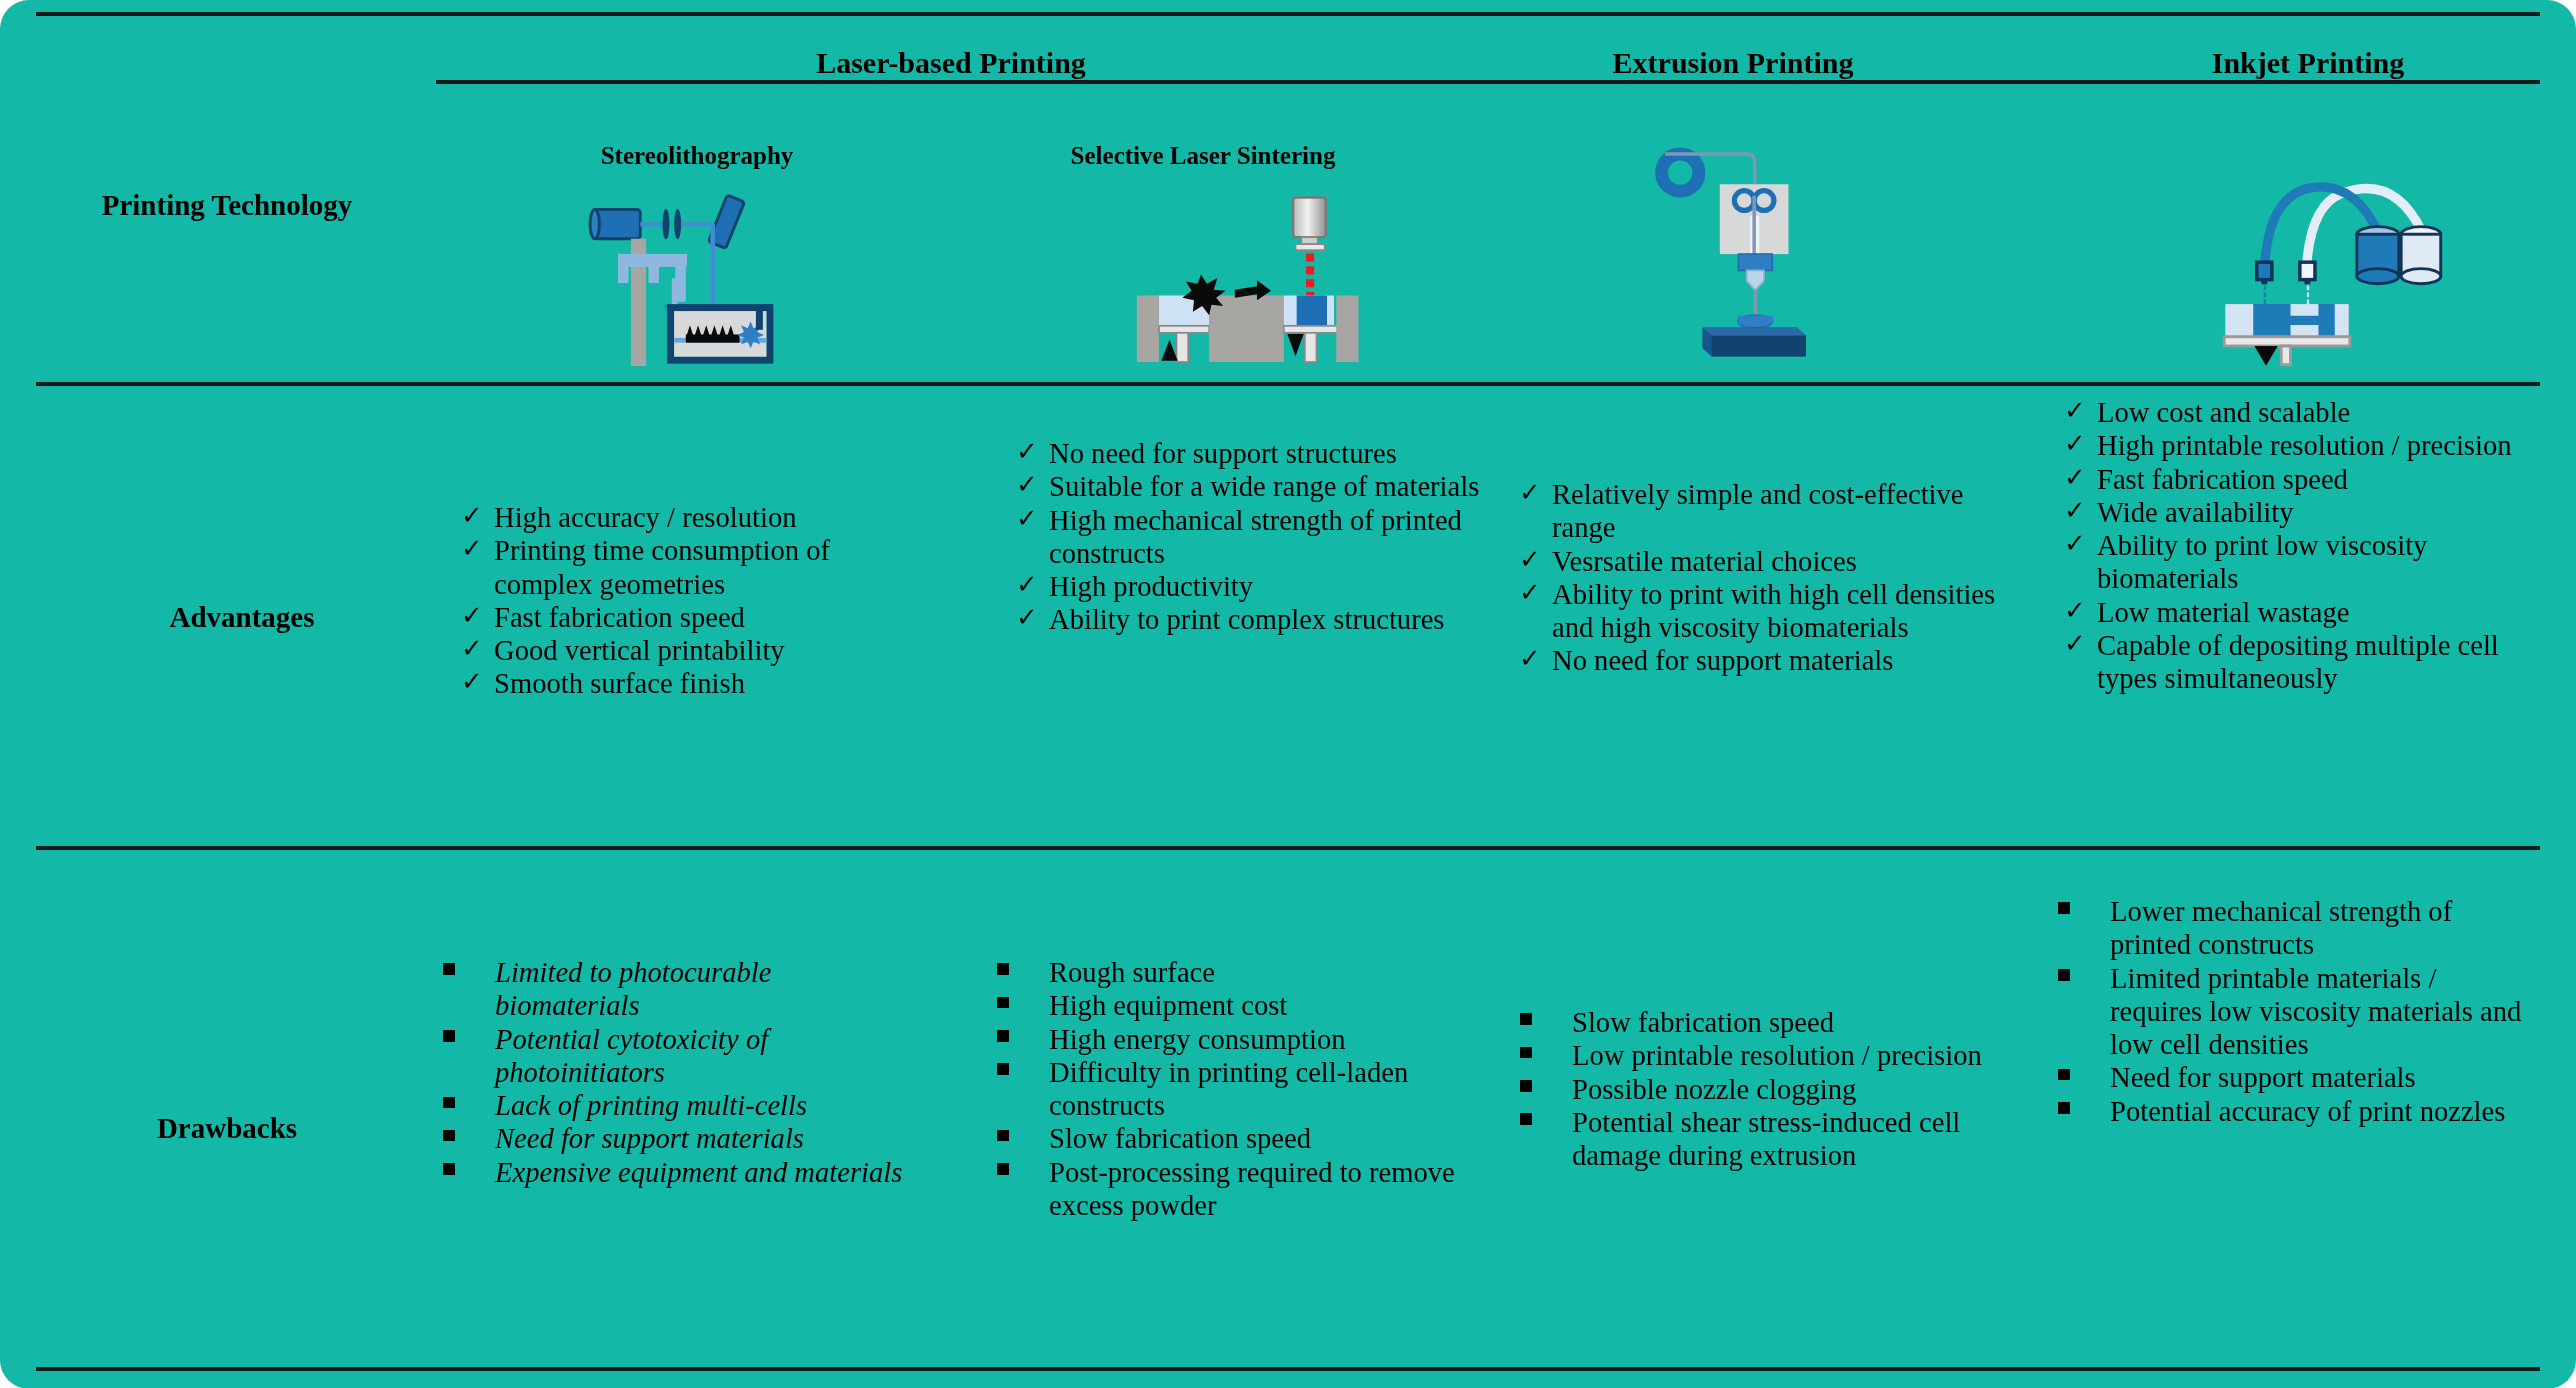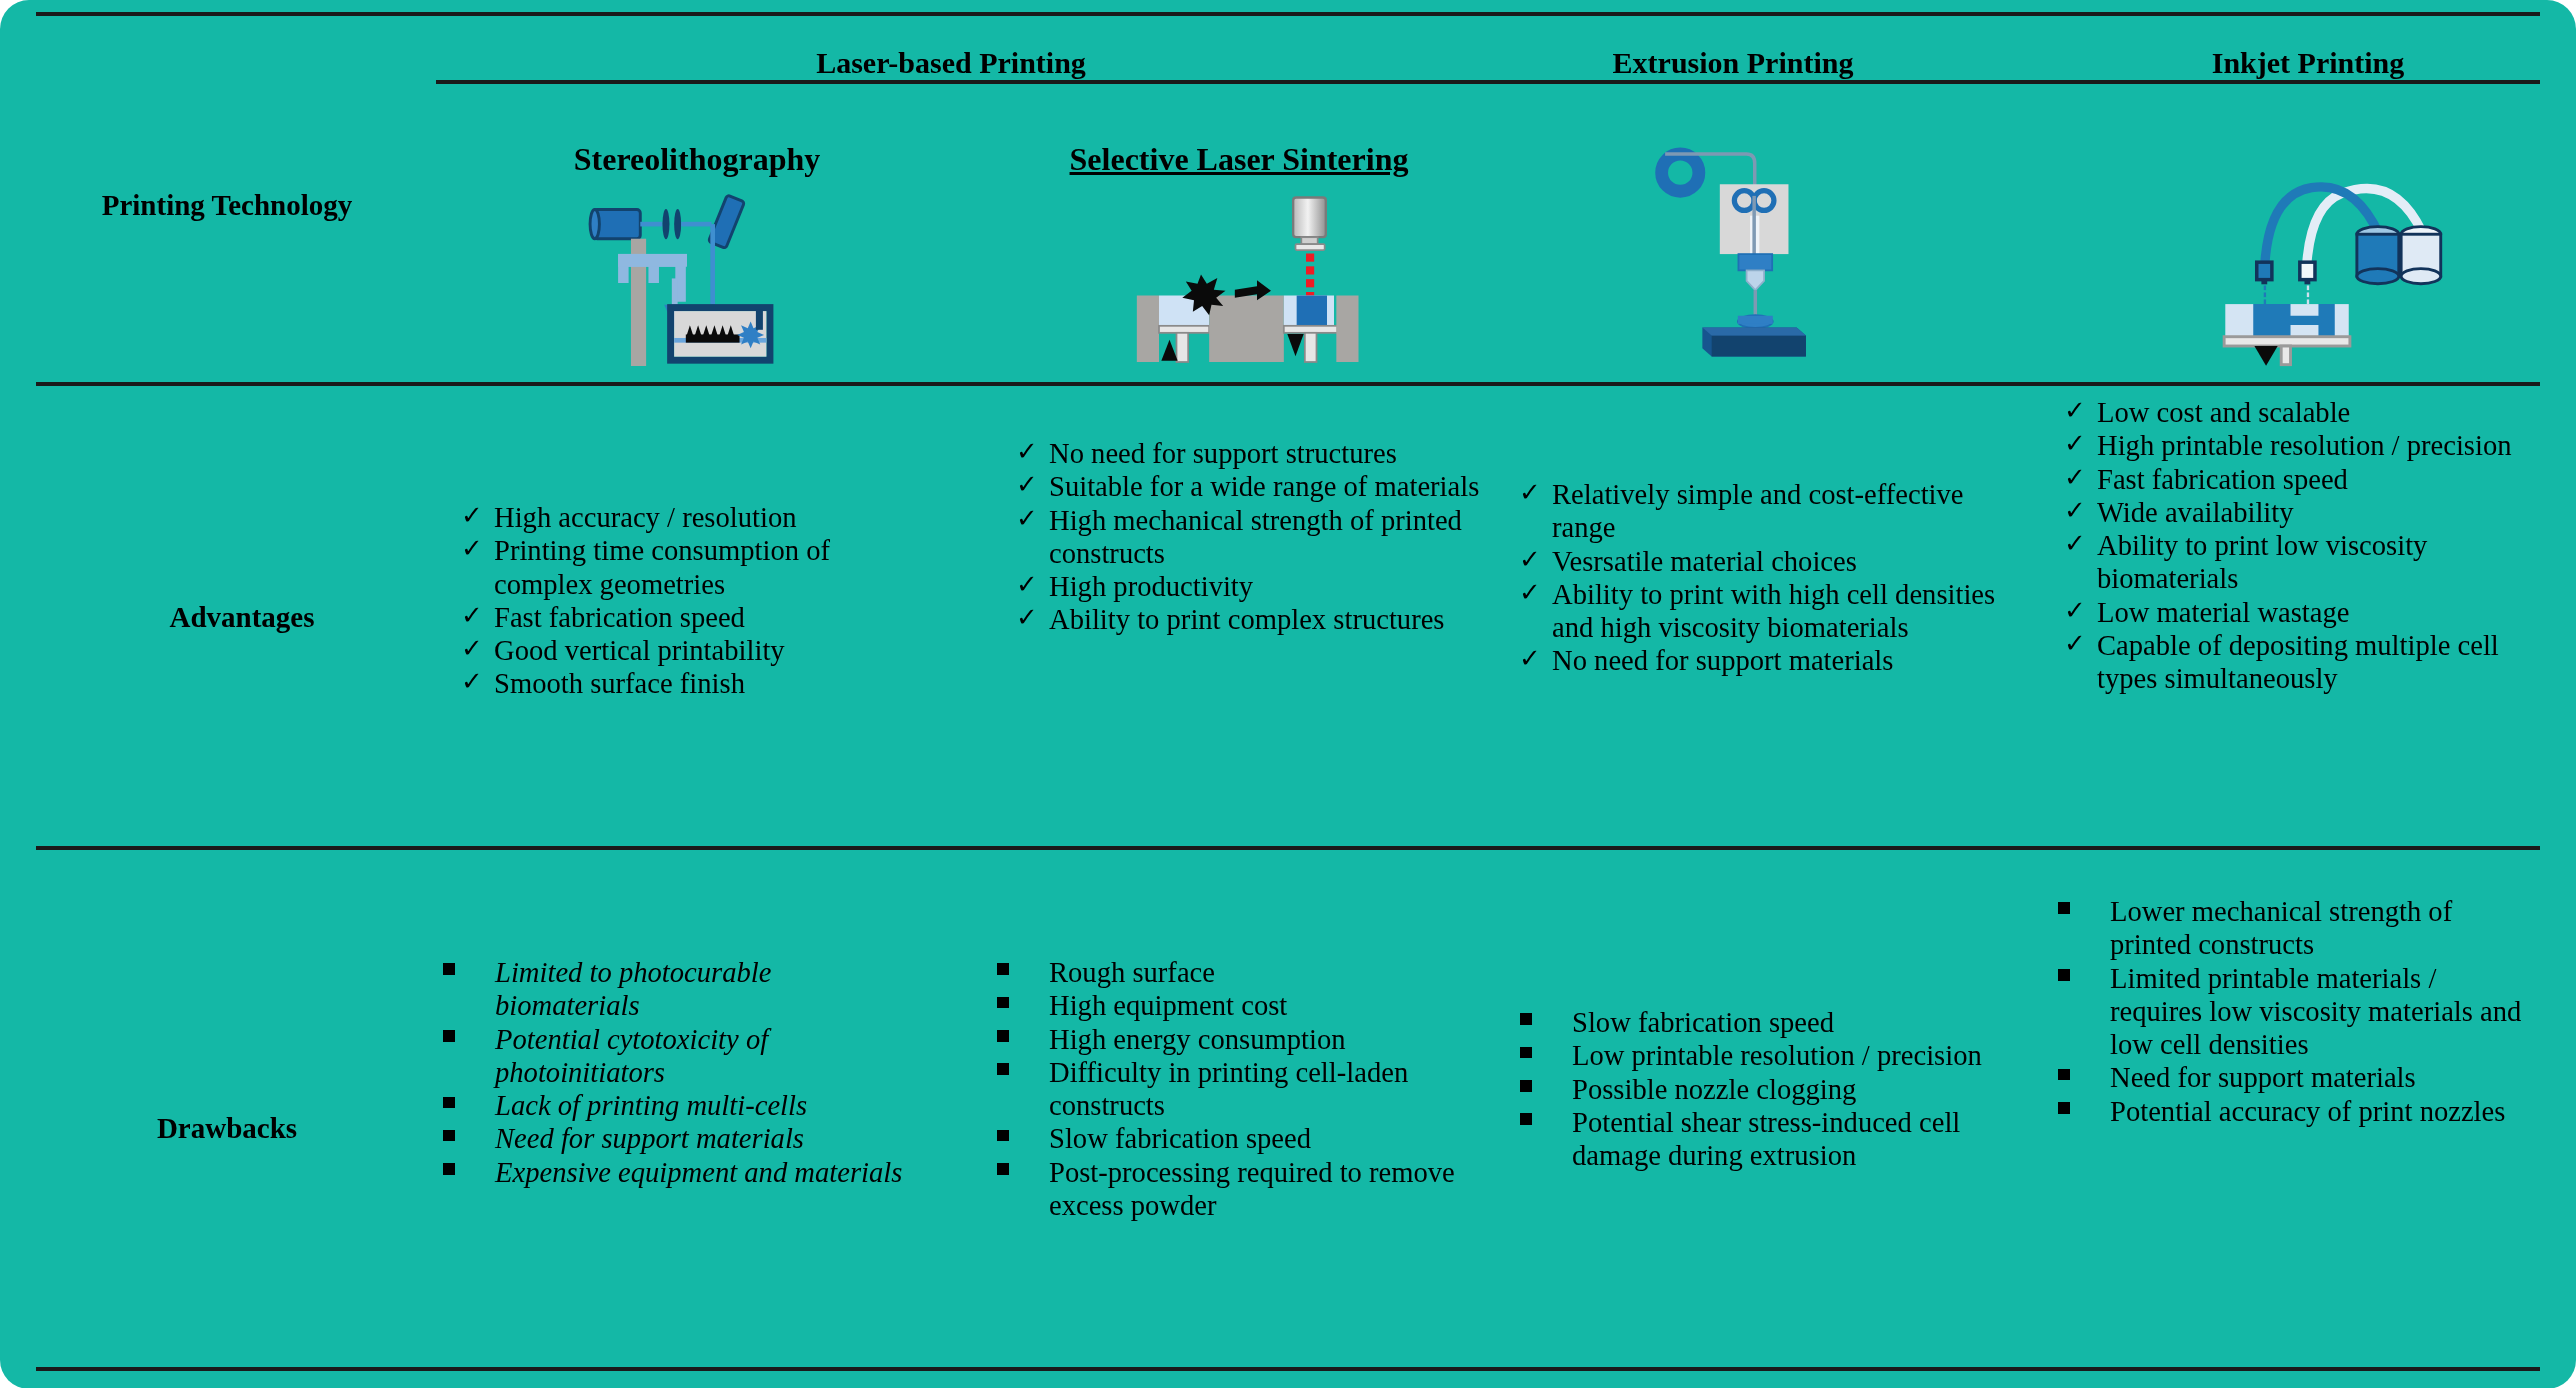--- a/index.html
+++ b/index.html
@@ -43,28 +43,28 @@
     transform: translateX(-50%);
   }
   .grp-laser  { left: 951px; top: 48px; }
   .grp-extr   { left: 1733px; top: 48px; }
   .grp-inkjet { left: 2308px; top: 48px; }
 
   
   .sub-head {
     position: absolute;
     font-weight: bold;
-    font-size: 32px;
+    font-size: 25px;
     line-height: 1;
     text-align: center;
     white-space: nowrap;
     transform: translateX(-50%);
   }
   .sub-sla { left: 697px; top: 143px; }
-  .sub-sls { left: 1239px; top: 143px; text-decoration: underline; }
+  .sub-sls { left: 1203px; top: 143px; }
 
   
   .row-stub {
     position: absolute;
     font-weight: bold;
     font-size: 29px;
     line-height: 1;
     text-align: center;
     white-space: nowrap;
     transform: translate(-50%, -50%);

